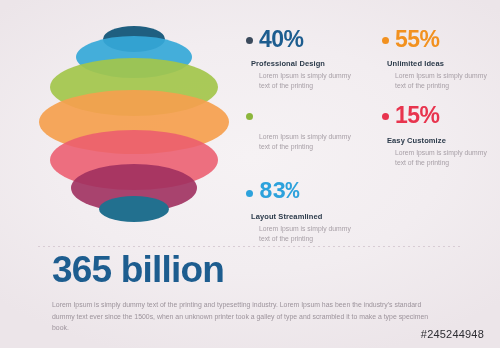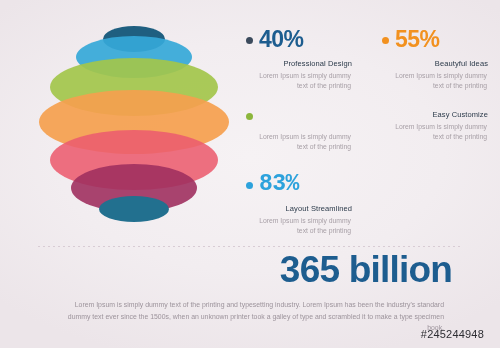--- a/index.html
+++ b/index.html
@@ -15,21 +15,20 @@
     -webkit-font-smoothing: antialiased;
   }
 
   .poster {
     position: relative;
     width: 500px;
     height: 348px;
     background:
       radial-gradient(ellipse 70% 60% at 50% 45%, #f6f2f4 0%, #f2edf0 55%, #ece5e9 100%);
     overflow: hidden;
-    text-align: right;
   }
 
   
   .graphic {
     position: absolute;
     left: 28px;
     top: 18px;
     width: 212px;
     height: 222px;
   }
@@ -69,24 +68,24 @@
     margin-top: 2px;
   }
   .pct {
     font-size: 23px;
     font-weight: bold;
     letter-spacing: -0.5px;
     line-height: 1;
   }
   .stat-title {
     font-size: 7.5px;
-    font-weight: normal;
+    font-weight: bold;
     color: #2b3a4a;
     margin-top: 7px;
-    margin-left: 16px;
+    margin-left: 5px;
     letter-spacing: 0.1px;
   }
   .stat-desc {
     font-size: 6.8px;
     color: #a79fa6;
     margin-top: 3px;
     margin-left: 13px;
     line-height: 1.45;
     width: 92px;
   }
@@ -156,30 +155,34 @@
           <span class="pct" style="color: rgb(29, 93, 143);">40%</span>
         </div>
         <div class="stat-title">Professional Design</div>
         <div class="stat-desc">Lorem Ipsum is simply dummy text of the printing</div>
       </div>
       <div class="stat">
         <div class="stat-head">
           <span class="dot" style="background: rgb(242, 145, 31);"></span>
           <span class="pct" style="color: rgb(242, 145, 31);">55%</span>
         </div>
-        <div class="stat-title">Beautyful Ideas</div>
+        <div class="stat-title">Unlimited Ideas</div>
         <div class="stat-desc">Lorem Ipsum is simply dummy text of the printing</div>
       </div>
       <div class="stat">
         <div class="stat-head">
           <span class="dot" style="background: rgb(140, 182, 60);"></span>
         </div>
         <div class="stat-desc">Lorem Ipsum is simply dummy text of the printing</div>
       </div>
       <div class="stat">
+        <div class="stat-head">
+          <span class="dot" style="background: rgb(232, 52, 78);"></span>
+          <span class="pct" style="color: rgb(232, 52, 78);">15%</span>
+        </div>
         <div class="stat-title">Easy Customize</div>
         <div class="stat-desc">Lorem Ipsum is simply dummy text of the printing</div>
       </div>
       <div class="stat">
         <div class="stat-head">
           <span class="dot" style="background: rgb(45, 162, 220);"></span>
           <span class="pct" style="color: rgb(45, 162, 220); font-family: Liberation Mono, monospace;">83%</span>
         </div>
         <div class="stat-title">Layout Streamlined</div>
         <div class="stat-desc">Lorem Ipsum is simply dummy text of the printing</div>

